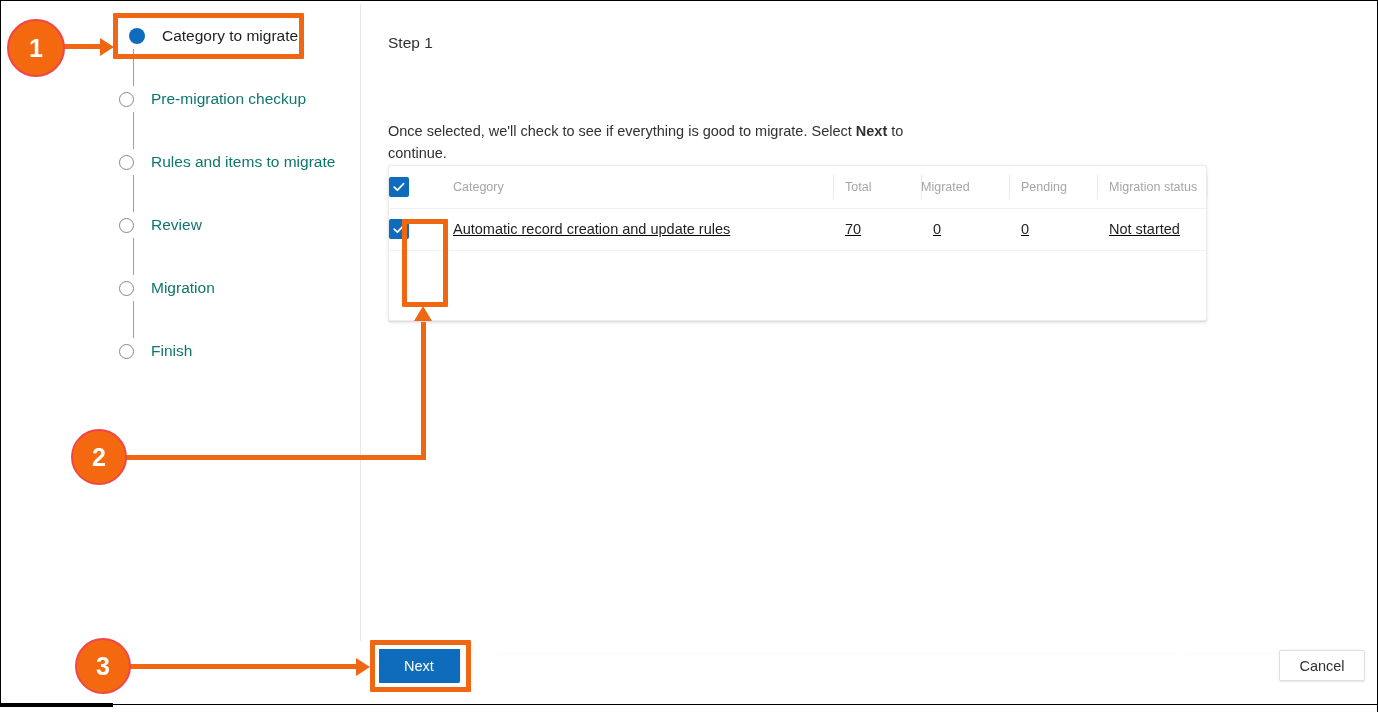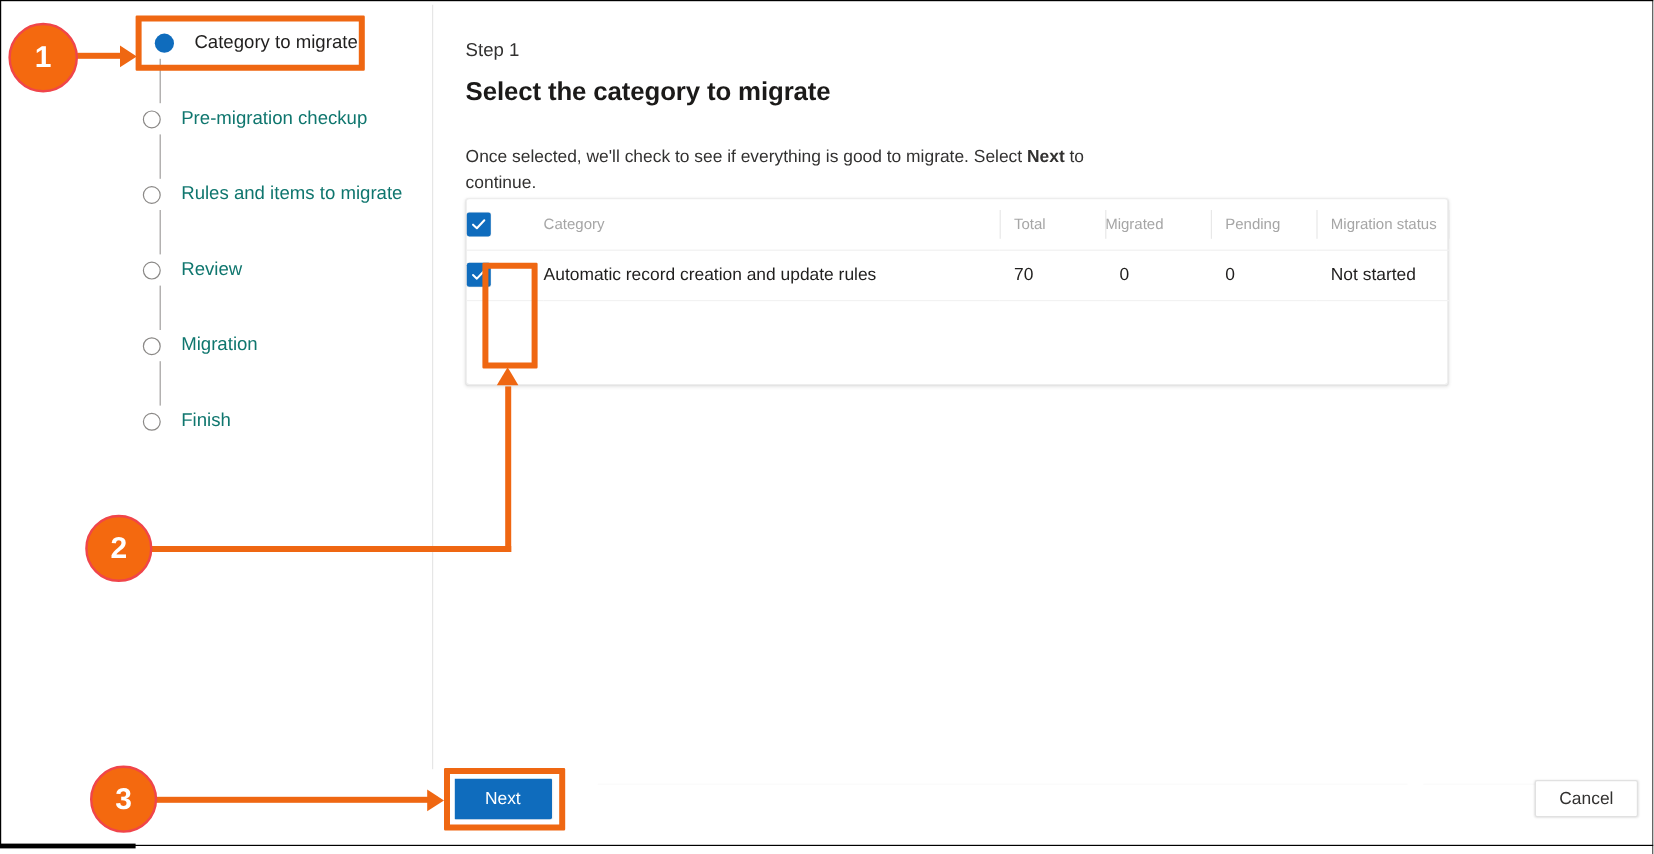--- a/index.html
+++ b/index.html
@@ -176,21 +176,21 @@
   }
   thead th.endsep::after {
     content: "";
     position: absolute;
     right: 0;
     top: 9px;
     bottom: 9px;
     width: 1px;
     background: #e8e8e8;
   }
-  tbody tr { height: 42px; }
+  tbody tr { height: 42px; text-decoration: underline; }
   tbody td {
     font-size: 14.5px;
     color: #201f1e;
     border-bottom: 1px solid #f2f2f2;
   }
   tbody tr:last-child td { border-bottom: 1px solid #f2f2f2; }
 
   .cellpad { padding-left: 1px; }
   .checkcell {
     padding-left: 24px;
@@ -370,21 +370,20 @@
       </span>
       <span class="step-label">Finish</span>
     </div>
   </div>
 
   <div class="step-divider"></div>
 
   <div class="content">
 
     <div class="step-eyebrow">Step 1</div>
-    <div class="page-title">Select the category to migrate</div>
 
     <div class="page-desc">
       <span>Once selected, we'll check to see if everything is good to migrate. Select </span><b>Next</b><span> to continue.</span>
     </div>
 
     <div class="table-card">
       <table class="grid">
         <colgroup>
           <col class="col-check">
             <col class="col-cat">

